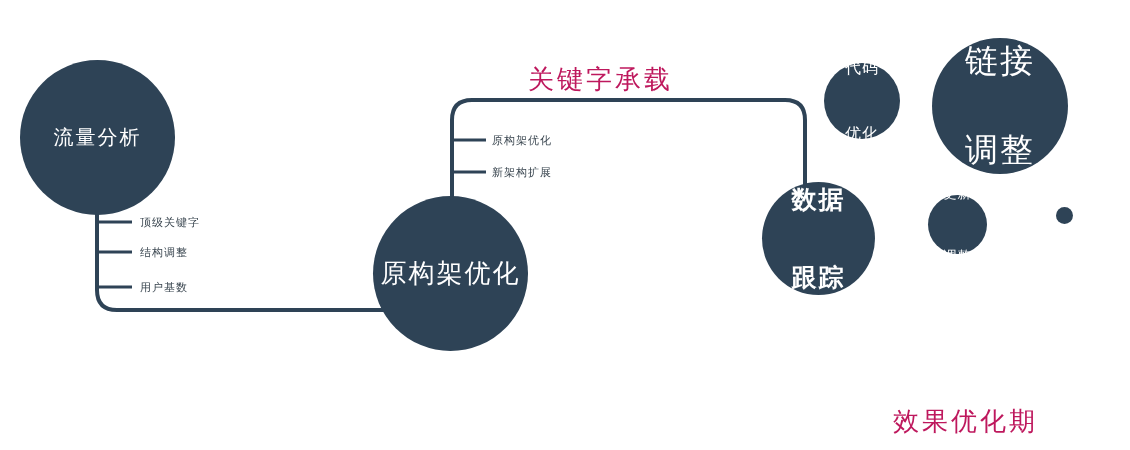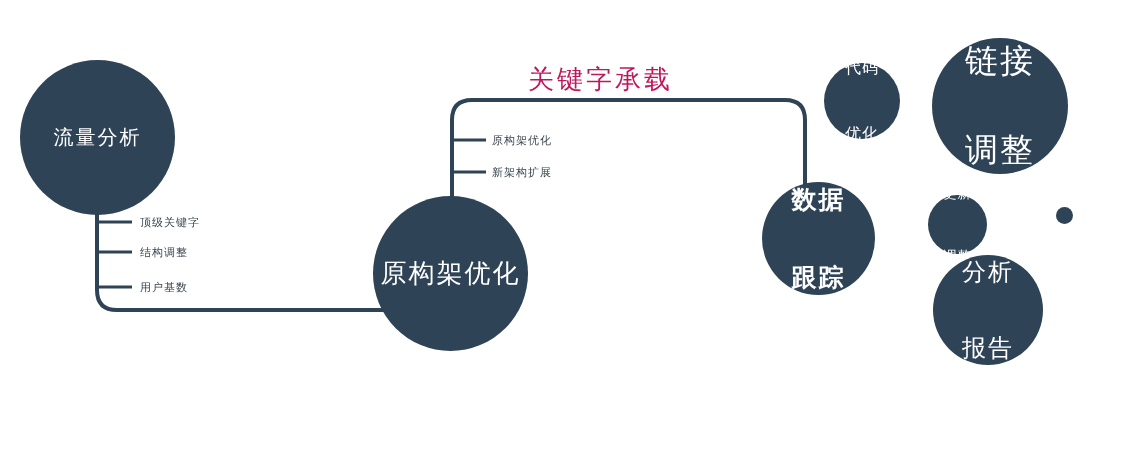--- a/index.html
+++ b/index.html
@@ -98,31 +98,28 @@
   <div class="node node-link">
     <span>链接</span>
     <span>调整</span>
   </div>
 
   <div class="node node-update">
     <span>更新</span>
     <span>调整</span>
   </div>
 
-  <div class="node node-report">
-    <span>分析</span>
-    <span>报告</span>
-  </div>
 
   <div class="node node-dot"></div>
 
 
   <div class="edge-label label-keyword">关键字承载</div>
 
   <div class="tick-label tl-0">顶级关键字</div>
   <div class="tick-label tl-1">结构调整</div>
   <div class="tick-label tl-2">用户基数</div>
 
   <div class="tick-label tm-0">原构架优化</div>
   <div class="tick-label tm-1">新架构扩展</div>
 
+  <div class="edge-label label-caption">效果优化期</div>
 
 </div>
 
 </body></html>

